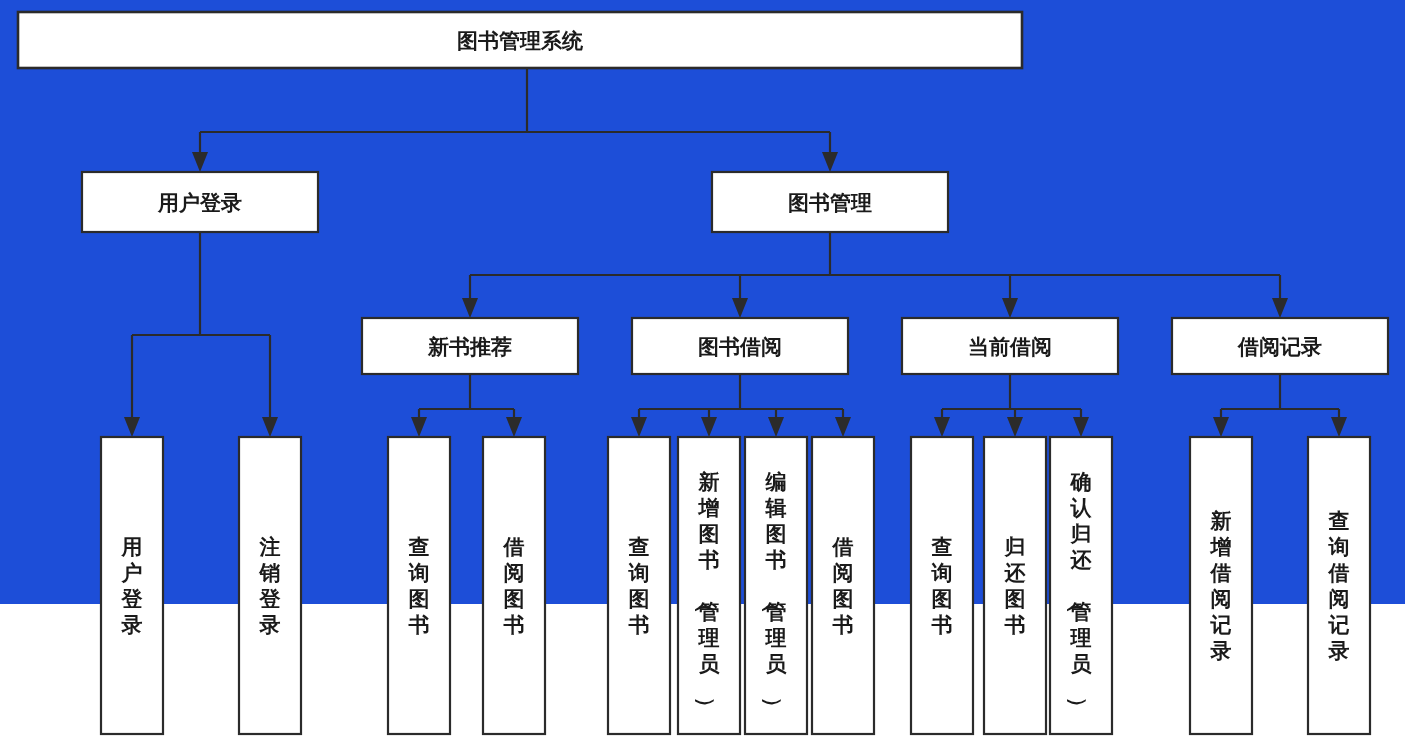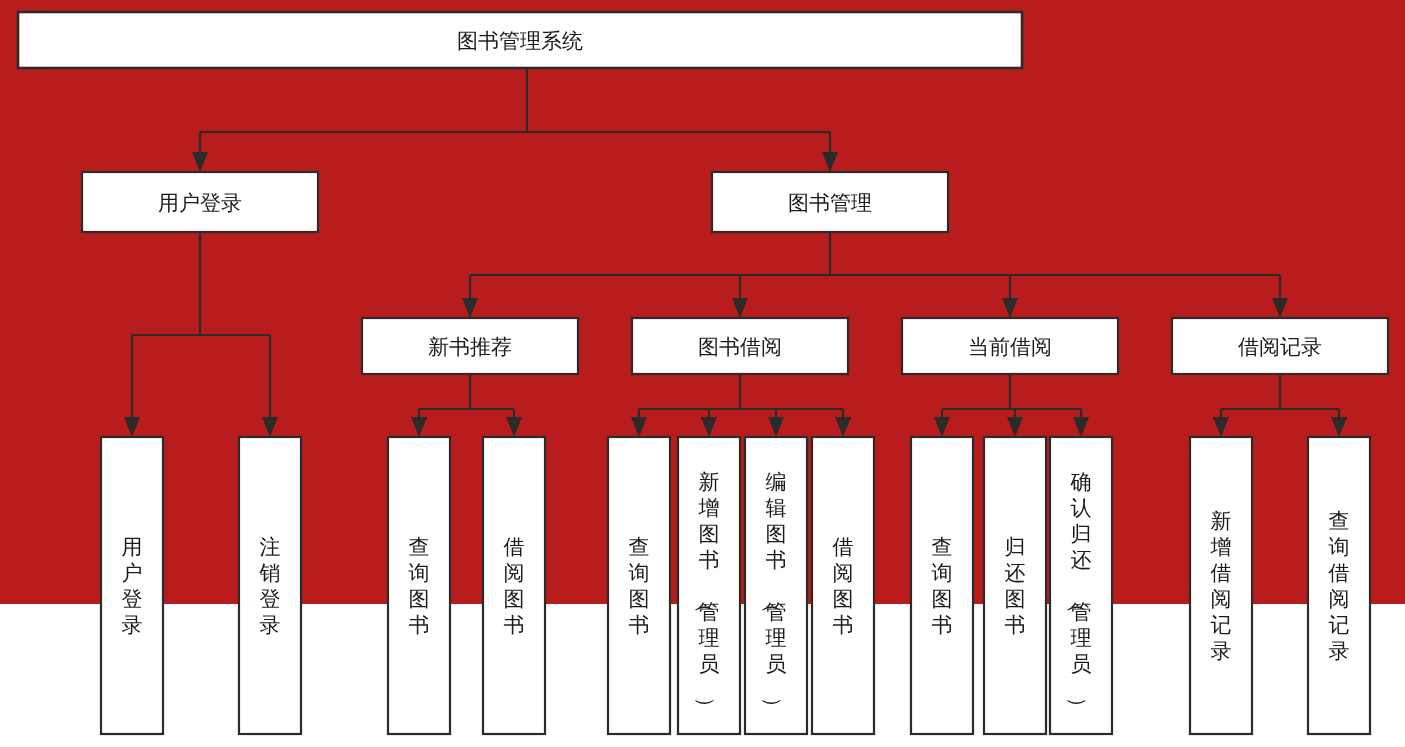--- a/index.html
+++ b/index.html
@@ -12,21 +12,22 @@
     width: 1405px;
     height: 747px;
     font-family: "DejaVu Sans", "Liberation Sans", sans-serif;
     overflow: hidden;
     position: relative;
   }
   #diagram-root {
     position: relative;
     width: 1405px;
     height: 604px;
-    background: #b91c1c;
+    background: #1d4ed8;
+    font-weight: bold;
   }
   svg.diagram-svg {
     position: absolute;
     top: 0; left: 0;
     width: 1405px;
     height: 747px;
     display: block;
   }
   .node-box {
     fill: #ffffff;

